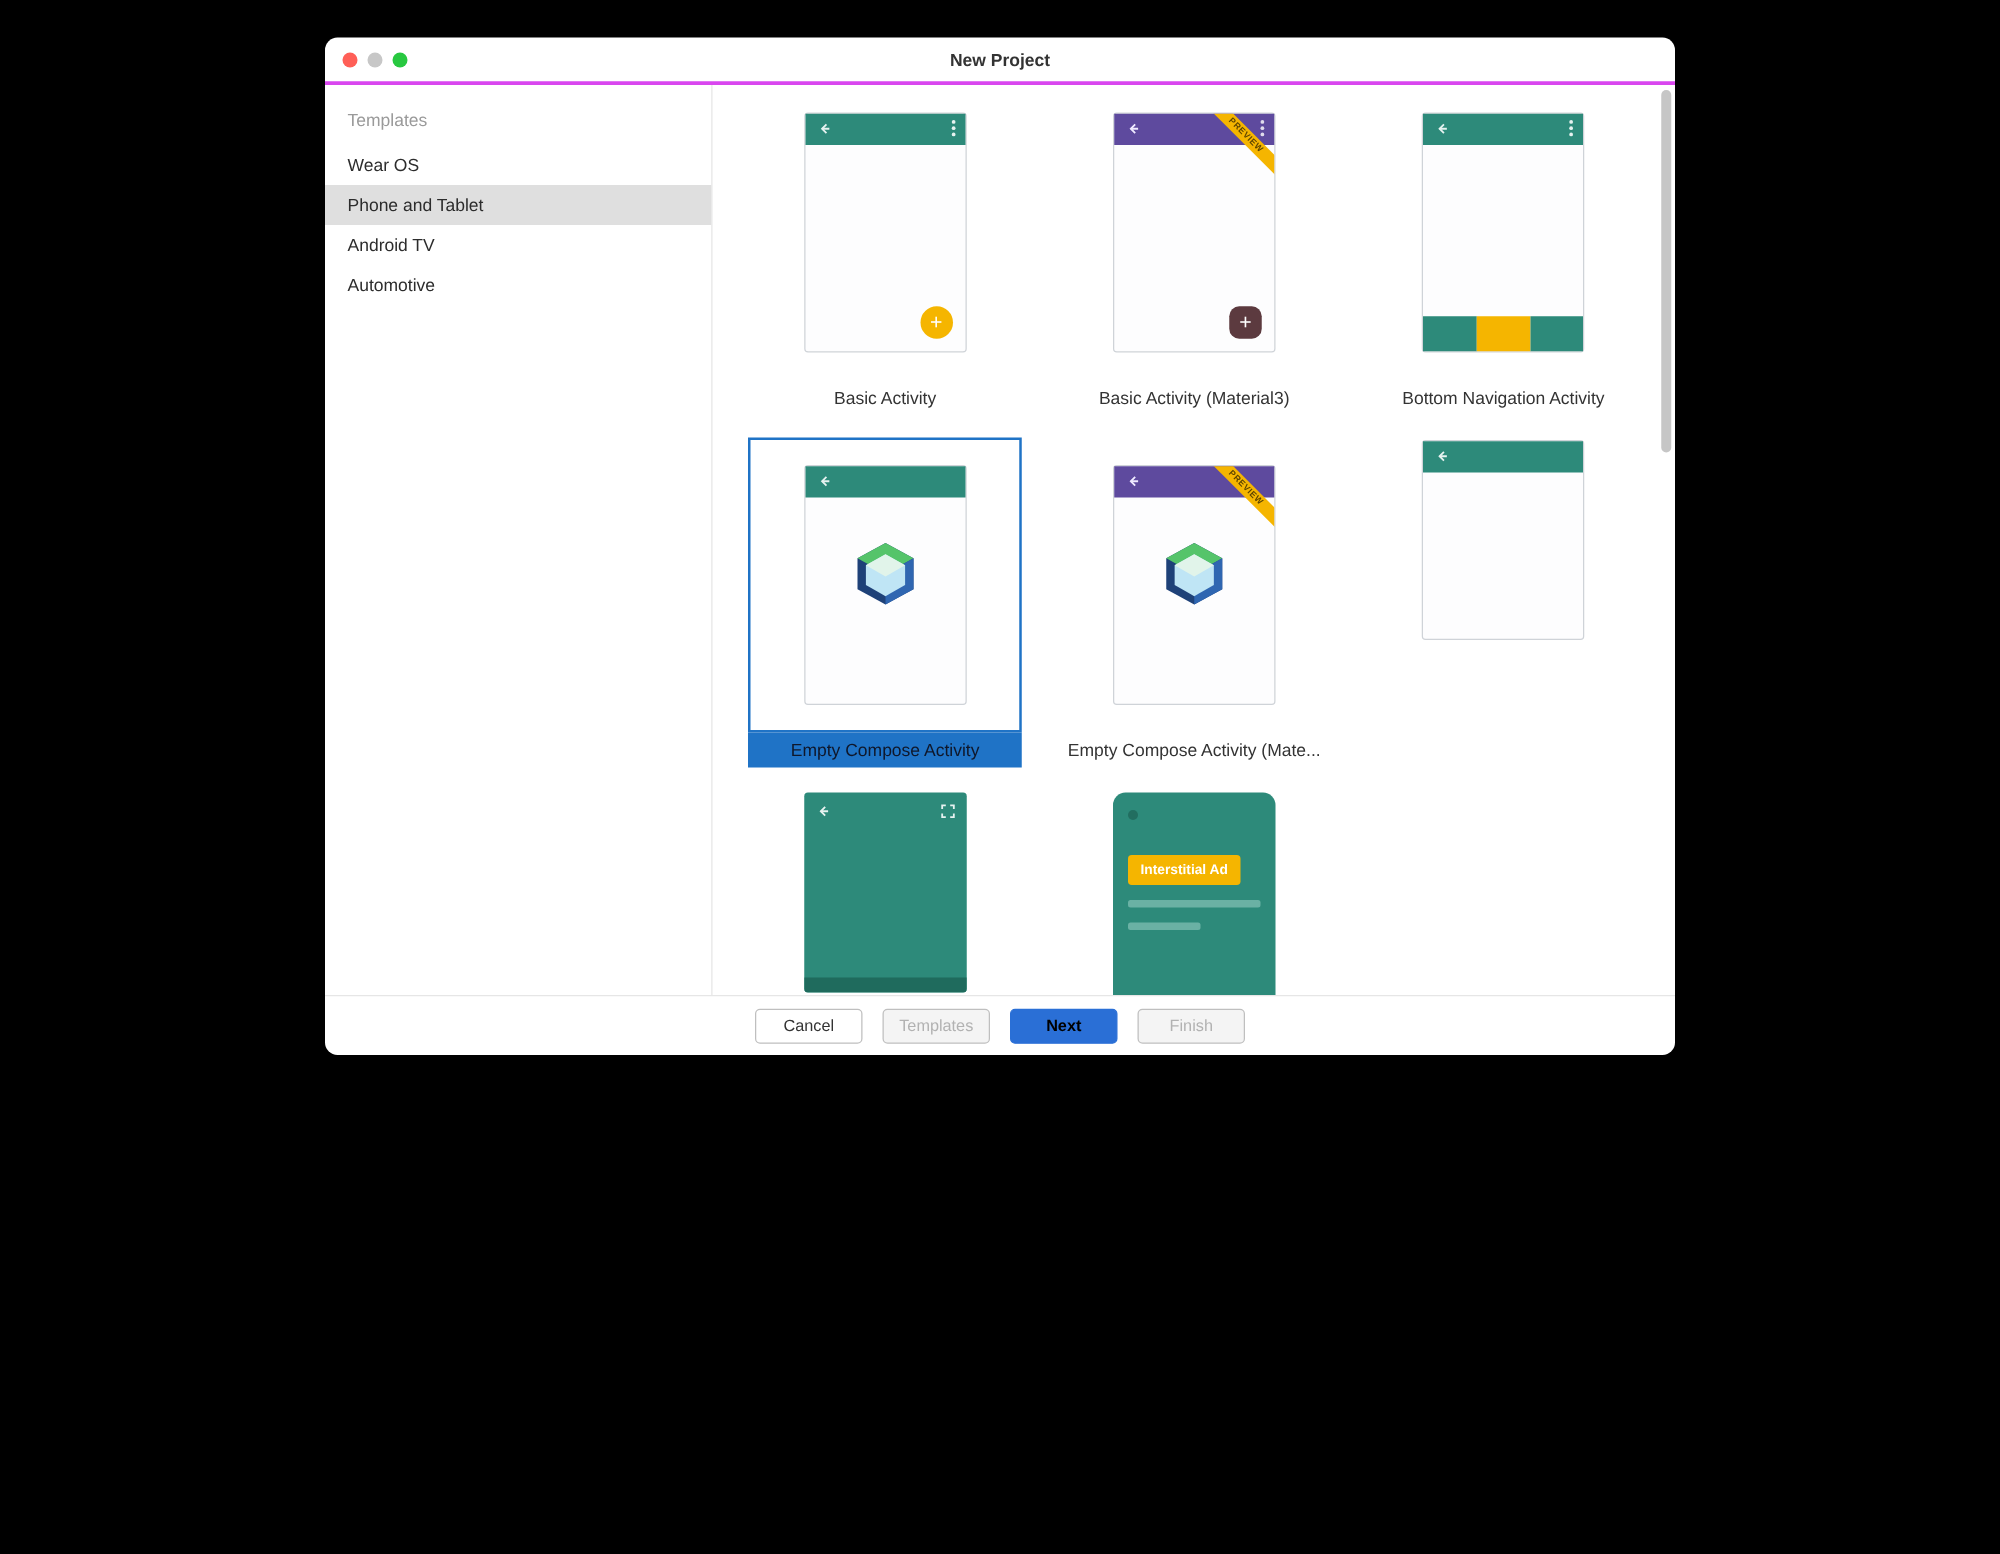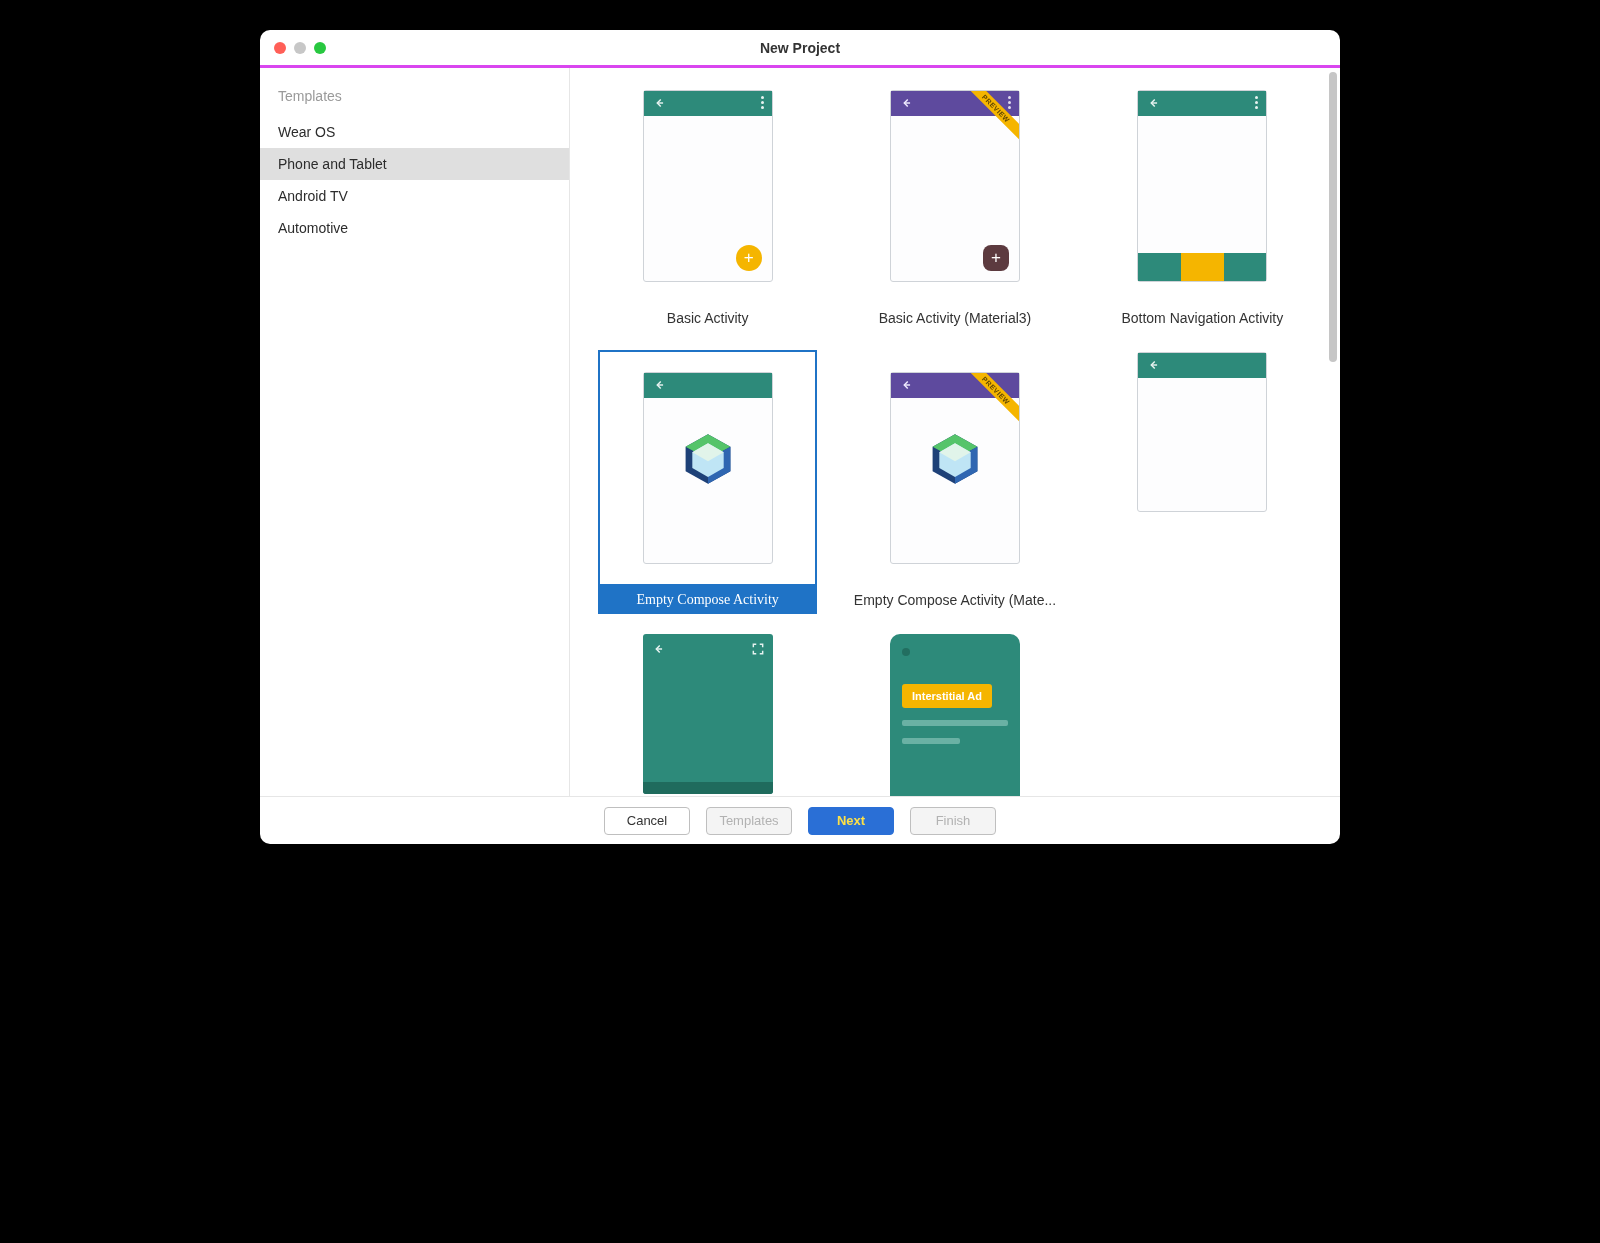--- a/index.html
+++ b/index.html
@@ -72,21 +72,21 @@
     width:100%; height:236px;
     display:flex; align-items:center; justify-content:center;
     border:2px solid transparent;
     position:relative;
   }
   .cell.selected .thumb-box{ border-color:#1f73c6; }
   .label-bar{
     width:100%; text-align:center; font-size:14px; color:#333; padding:6px 4px;
   }
   .cell.selected .label-bar{
-    background:#1f73c6; color:#ffffff;font-family:Liberation Serif, serif;
+    background:#1f73c6; color:#0f172a;
   }
   .phone {
     width:130px; height:192px; background:#fdfdfe;
     border:1px solid #cfd3d8; border-radius:3px;
     position:relative; display:flex; flex-direction:column;
   }
   .appbar {
     height:25px; background:#2d8a7a; position:relative;
     display:flex; align-items:center;
   }
@@ -139,21 +139,21 @@
     display:flex; justify-content:center; align-items:center;
     padding:0 18px; gap:16px;
   }
   .btn{
     min-width:86px; height:28px; border:1px solid #bfbfbf; border-radius:4px;
     background:#fff; font-size:13px; color:#333;
     display:flex; align-items:center; justify-content:center;
     cursor:pointer;
   }
   .btn.disabled{ color:#b2b2b2; background:#f4f4f4; cursor:default;}
-  .btn.primary{ background:#2a6fd6; border-color:#2a6fd6; color:#fde047; font-weight:600;}
+  .btn.primary{ background:#2a6fd6; border-color:#2a6fd6; color:#000000; font-weight:600;}
   .full-phone{
     width:130px; height:192px; background:#2d8a7a; border-radius:3px; position:relative; overflow:hidden;
   }
   .full-phone .fp-bar{height:30px; position:relative;}
   .fp-arrow{position:absolute; left:8px; top:8px;}
   .fp-expand{position:absolute; right:8px; top:8px; width:14px; height:14px;}
   .slash{position:absolute; top:24px; left:-10px; width:160px; height:170px; border-left:3px solid #173f39; transform:rotate(26deg); transform-origin:top left;}
   .fp-bot{position:absolute; bottom:0; left:0; right:0; height:12px; background:#1f6b5d;}
   .ad-phone{
     width:130px; height:192px; background:#2d8a7a; border-radius:10px; padding:14px 12px; position:relative; color:#cfe6e1;

